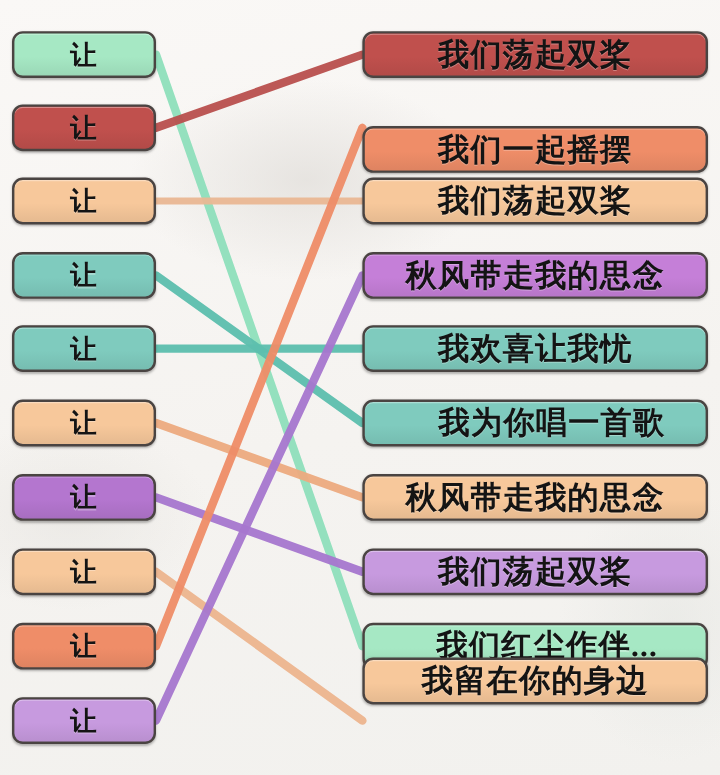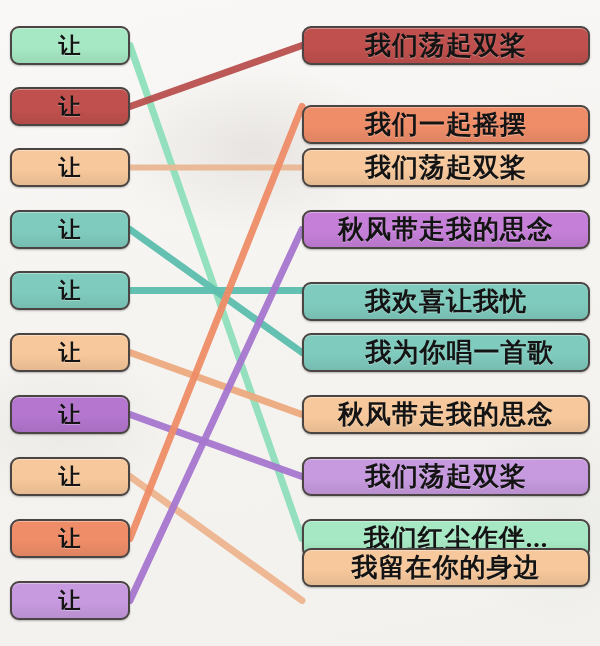--- a/index.html
+++ b/index.html
@@ -88,21 +88,21 @@
       </div>
       <div class="tile right-tile" style="top: 105px; background: linear-gradient(rgb(239, 141, 104) 0%, rgb(239, 141, 104) 55%, rgba(0, 0, 0, 0.07) 100%), rgb(239, 141, 104);">
         <span>我们一起摇摆</span>
       </div>
       <div class="tile right-tile" style="top: 148px; background: linear-gradient(rgb(247, 200, 155) 0%, rgb(247, 200, 155) 55%, rgba(0, 0, 0, 0.07) 100%), rgb(247, 200, 155);">
         <span>我们荡起双桨</span>
       </div>
       <div class="tile right-tile" style="top: 210px; background: linear-gradient(rgb(197, 127, 216) 0%, rgb(197, 127, 216) 55%, rgba(0, 0, 0, 0.07) 100%), rgb(197, 127, 216);">
         <span>秋风带走我的思念</span>
       </div>
-      <div class="tile right-tile" style="top: 271px; background: linear-gradient(rgb(127, 203, 190) 0%, rgb(127, 203, 190) 55%, rgba(0, 0, 0, 0.07) 100%), rgb(127, 203, 190); margin-top: 11px;">
+      <div class="tile right-tile" style="top: 271px; background: linear-gradient(rgb(127, 203, 190) 0%, rgb(127, 203, 190) 55%, rgba(0, 0, 0, 0.07) 100%), rgb(127, 203, 190);">
         <span>我欢喜让我忧</span>
       </div>
       <div class="tile right-tile" style="top: 333px; background: linear-gradient(rgb(127, 203, 190) 0%, rgb(127, 203, 190) 55%, rgba(0, 0, 0, 0.07) 100%), rgb(127, 203, 190); padding-left: 28px;">
         <span>我为你唱一首歌</span>
       </div>
       <div class="tile right-tile" style="top: 395px; background: linear-gradient(rgb(247, 200, 155) 0%, rgb(247, 200, 155) 55%, rgba(0, 0, 0, 0.07) 100%), rgb(247, 200, 155);">
         <span>秋风带走我的思念</span>
       </div>
       <div class="tile right-tile" style="top: 457px; background: linear-gradient(rgb(199, 154, 223) 0%, rgb(199, 154, 223) 55%, rgba(0, 0, 0, 0.07) 100%), rgb(199, 154, 223);">
         <span>我们荡起双桨</span>

